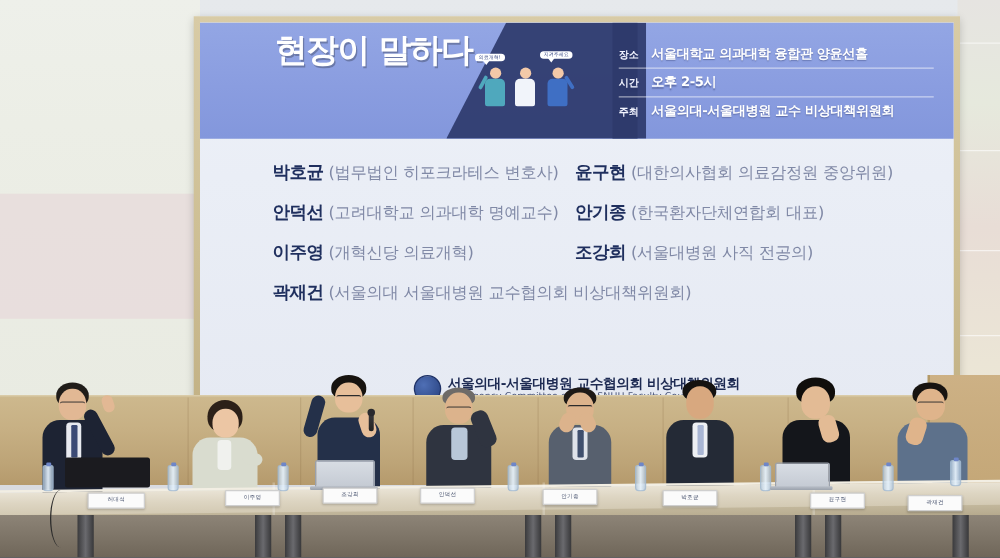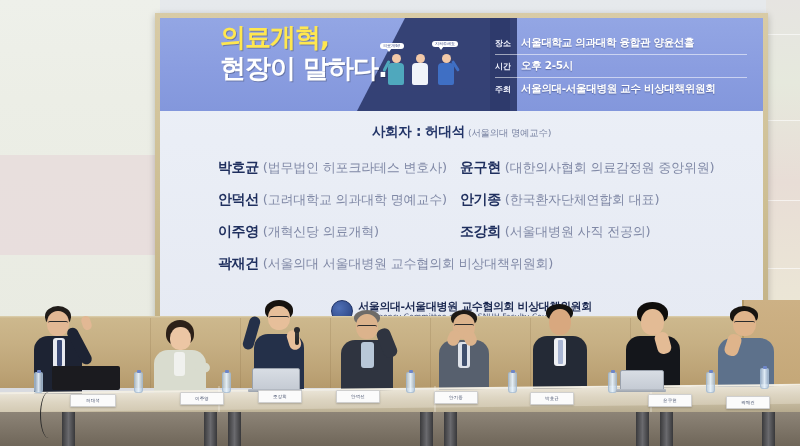--- a/index.html
+++ b/index.html
@@ -196,21 +196,20 @@
   <div class="wall-right-seam" style="top:268px;"></div>
 
   <div class="screen-frame">
     <div class="screen">
 
       <div class="banner">
         <div class="banner-dark-wedge"></div>
         <div class="banner-dark-wedge2"></div>
 
         <div class="banner-title">
-          <span class="banner-line1">의료개혁,</span>
           <span class="banner-line2">현장이 말하다.</span>
         </div>
 
         <div class="fig" style="left:228px;bottom:26px;">
           <div class="head" style="background:#f3c9a8;"></div>
           <div class="body" style="background:#4fa8bd;"></div>
           <div class="arm" style="left:-3px;background:#4fa8bd;"></div>
         </div>
         <div class="fig" style="left:252px;bottom:26px;">
           <div class="head" style="background:#f3c9a8;"></div>
@@ -235,23 +234,20 @@
           </div>
           <div class="info-row">
             <span class="info-key">주최</span>
             <span class="info-val">서울의대-서울대병원 교수 비상대책위원회</span>
           </div>
         </div>
       </div>
 
       <div class="slide-body">
 
-        <div class="moderator">
-          <span>사회자 : 허대석</span><span class="aff">(서울의대 명예교수)</span>
-        </div>
 
         <div class="panel-grid">
           <div class="panel-col left">
             <div class="panelist">
               <span class="p-name">박호균</span><span class="p-aff">(법무법인 히포크라테스 변호사)</span>
             </div>
             <div class="panelist">
               <span class="p-name">안덕선</span><span class="p-aff">(고려대학교 의과대학 명예교수)</span>
             </div>
             <div class="panelist">

